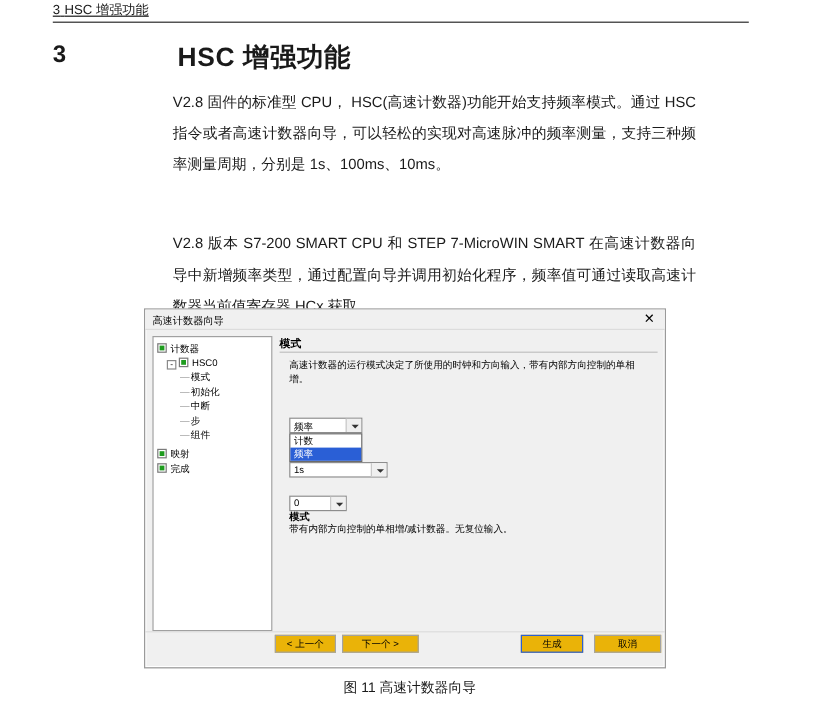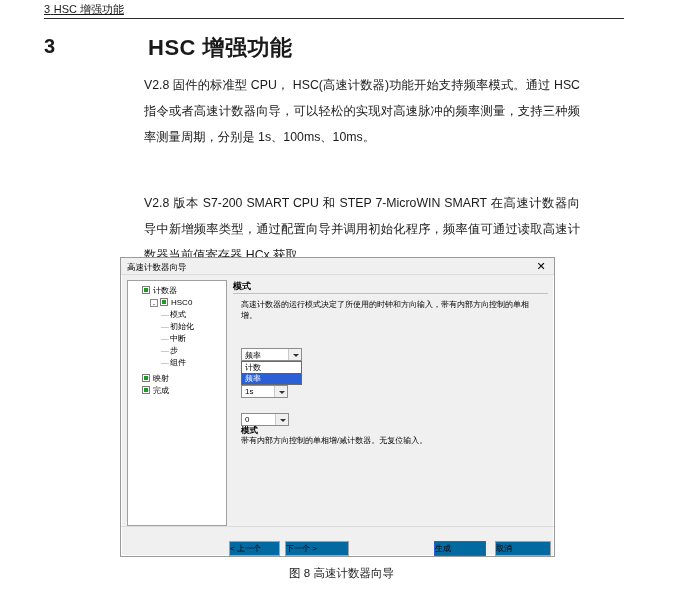--- a/index.html
+++ b/index.html
@@ -127,21 +127,21 @@
     right: 0; bottom: 0;
   }
 
   
   .tree {
     position: absolute;
     left: 6px; top: 5px;
     width: 100px; bottom: 30px;
     background: #ffffff;
     border: 1px solid #a0a0a0;
-    padding: 4px 14px;
+    padding: 4px 3px;
     overflow: hidden;
   }
   .tnode {
     position: relative;
     height: 12px;
     line-height: 12px;
     font-size: 8px;
     white-space: nowrap;
     color: #000;
   }
@@ -271,27 +271,27 @@
   
   .btnbar {
     position: absolute;
     left: 0; right: 0; bottom: 0;
     height: 30px;
     border-top: 1px solid #dcdcdc;
   }
   .btn {
     position: absolute;
     height: 15px;
-    background: #0369a1;
+    background: #eab308;
     border: 1px solid #a3a3a3;
     font-size: 8px;
     line-height: 13px;
-    text-align: left;
-    color: #000;
-    top: 14px;
+    text-align: center;
+    color: #000;
+    top: 2px;
   }
   .btn.primary { border: 1px solid #2a5fd6; }
 
   
   .caption {
     position: absolute;
     left: 0; top: 566px;
     width: 683px;
     text-align: center;
     font-size: 11.5px;
@@ -367,21 +367,21 @@
         <div class="combo" style="left:8px; top:68px; width:61px;">
           <span class="val">频率</span>
           <span class="arrow"></span>
         </div>
 
         <div class="dropdown" style="left:8px; top:81px; width:61px;">
           <div class="dd-item">计数</div>
           <div class="dd-item sel">频率</div>
         </div>
 
-        <div class="combo" style="left:8px; top:105px; width:47px;">
+        <div class="combo" style="left:8px; top:105px; width:82px;">
           <span class="val">1s</span>
           <span class="arrow"></span>
         </div>
 
         <div class="fld-label" style="left:8px; top:122px;">模式</div>
 
         <div class="combo" style="left:8px; top:133px; width:48px;">
           <span class="val">0</span>
           <span class="arrow"></span>
         </div>
@@ -392,15 +392,15 @@
       <div class="btnbar">
         <div class="btn" style="left:108px; width:51px;">&lt; 上一个</div>
         <div class="btn" style="left:164px; width:64px;">下一个 &gt;</div>
         <div class="btn primary" style="left:313px; width:52px;">生成</div>
         <div class="btn" style="left:374px; width:56px;">取消</div>
       </div>
 
     </div>
   </div>
 
-  <div class="caption">图 8 高速计数器向导</div>
+  <div class="caption">图 11 高速计数器向导</div>
 
 </div>
 
 </body></html>

